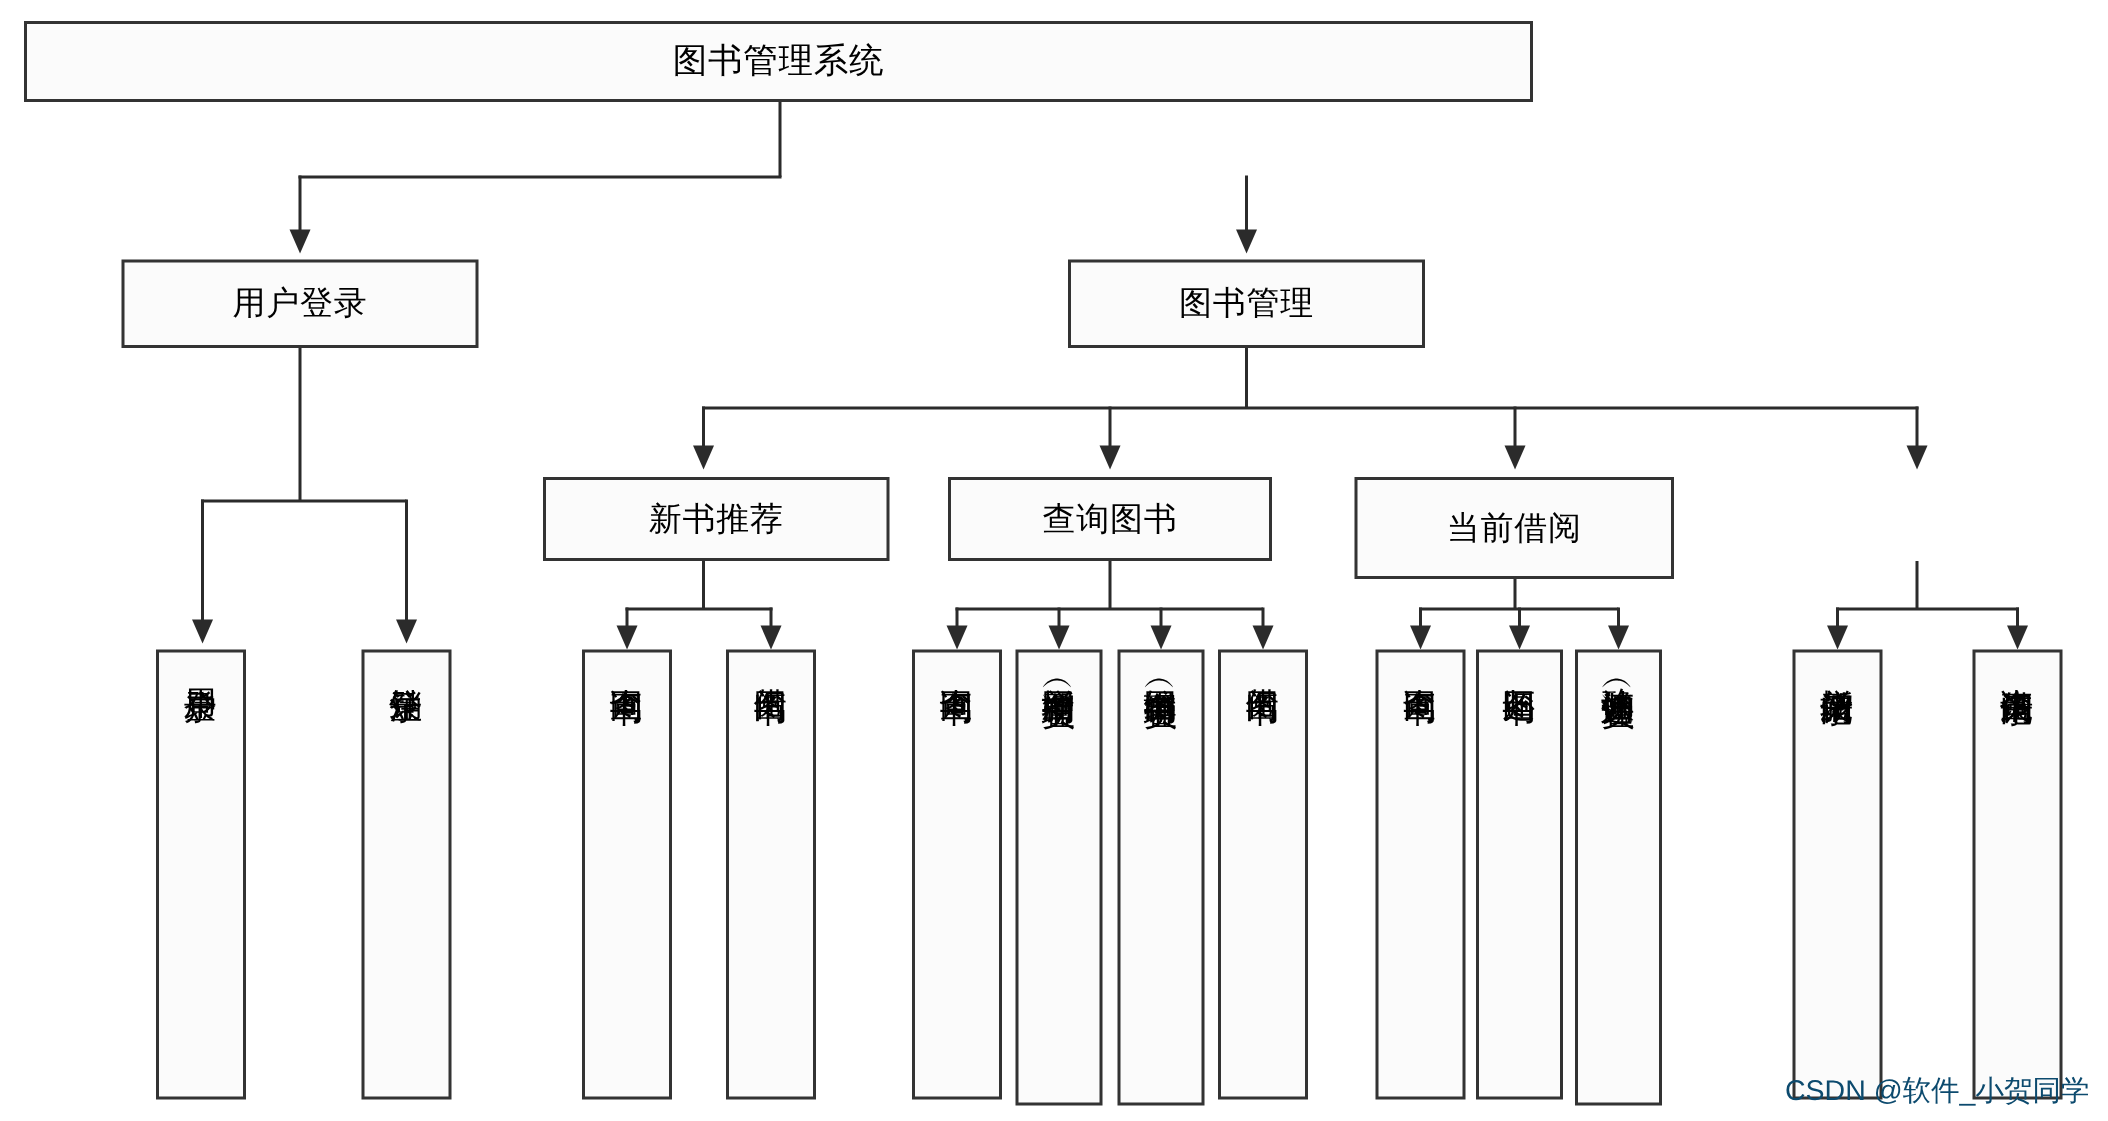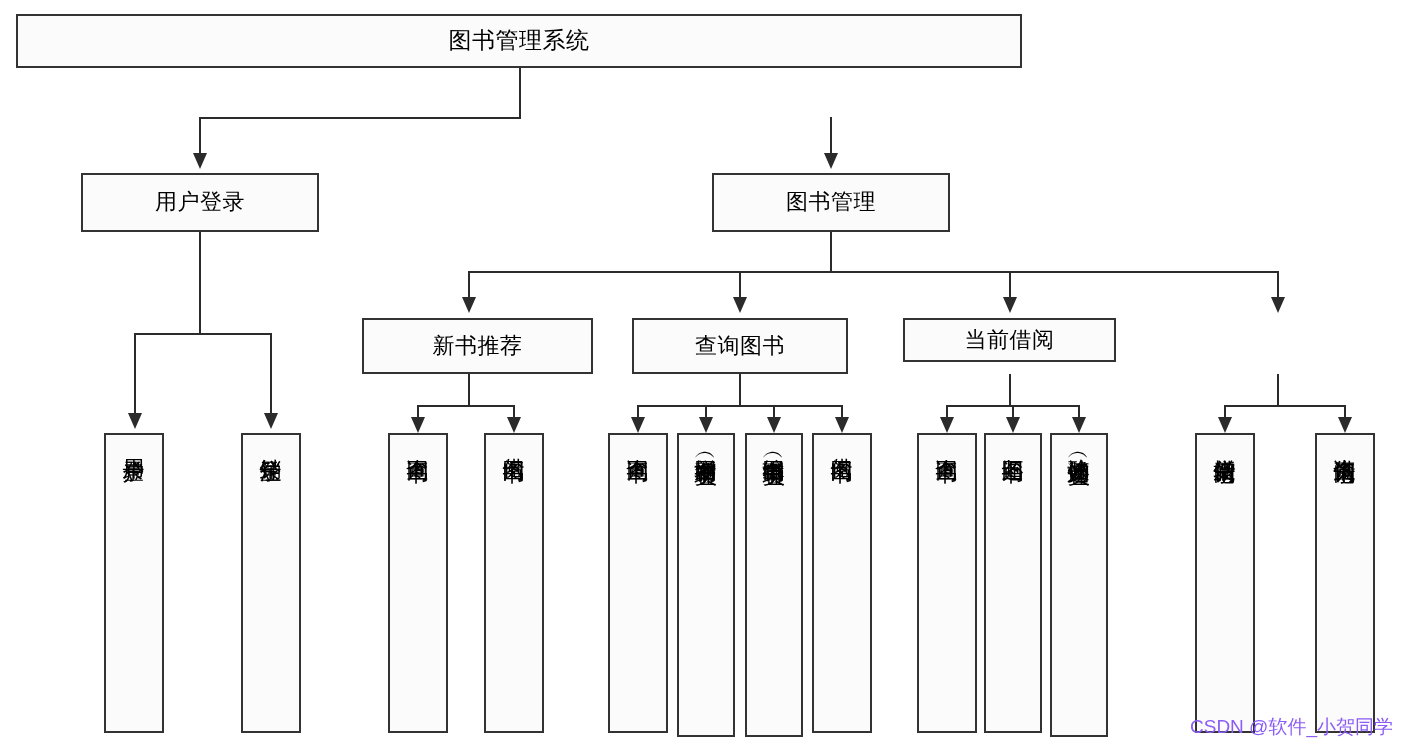--- a/index.html
+++ b/index.html
@@ -71,21 +71,21 @@
     width: 0;
     height: 0;
     border-left: 7px solid transparent;
     border-right: 7px solid transparent;
     border-top: 16px solid #2b2b2b;
   }
 
   
   #watermark {
     position: absolute;
-    color: #8b5cf6;
+    color: #0c4a6e;
     font-size: 19px;
     white-space: nowrap;
     pointer-events: none;
   }
 </style>
 </head>
 <body>
 
 <div id="canvas">
 
@@ -158,21 +158,21 @@
   <div class="node horiz" style="left:712px; top:173px; width:238px; height:59px;">
     <span class="label">图书管理</span>
   </div>
 
   <div class="node horiz" style="left:362px; top:318px; width:231px; height:56px;">
     <span class="label">新书推荐</span>
   </div>
   <div class="node horiz" style="left:632px; top:318px; width:216px; height:56px;">
     <span class="label">查询图书</span>
   </div>
-  <div class="node horiz" style="left:903px; top:318px; width:213px; height:44px;">
+  <div class="node horiz" style="left:903px; top:318px; width:213px; height:68px;">
     <span class="label">当前借阅</span>
   </div>
 
   <div class="node vert" style="left:104px; top:433px; width:60px; height:300px;">
     <span class="label">用户登录</span>
   </div>
   <div class="node vert" style="left:241px; top:433px; width:60px; height:300px;">
     <span class="label">注销登录</span>
   </div>
   <div class="node vert" style="left:388px; top:433px; width:60px; height:300px;">

